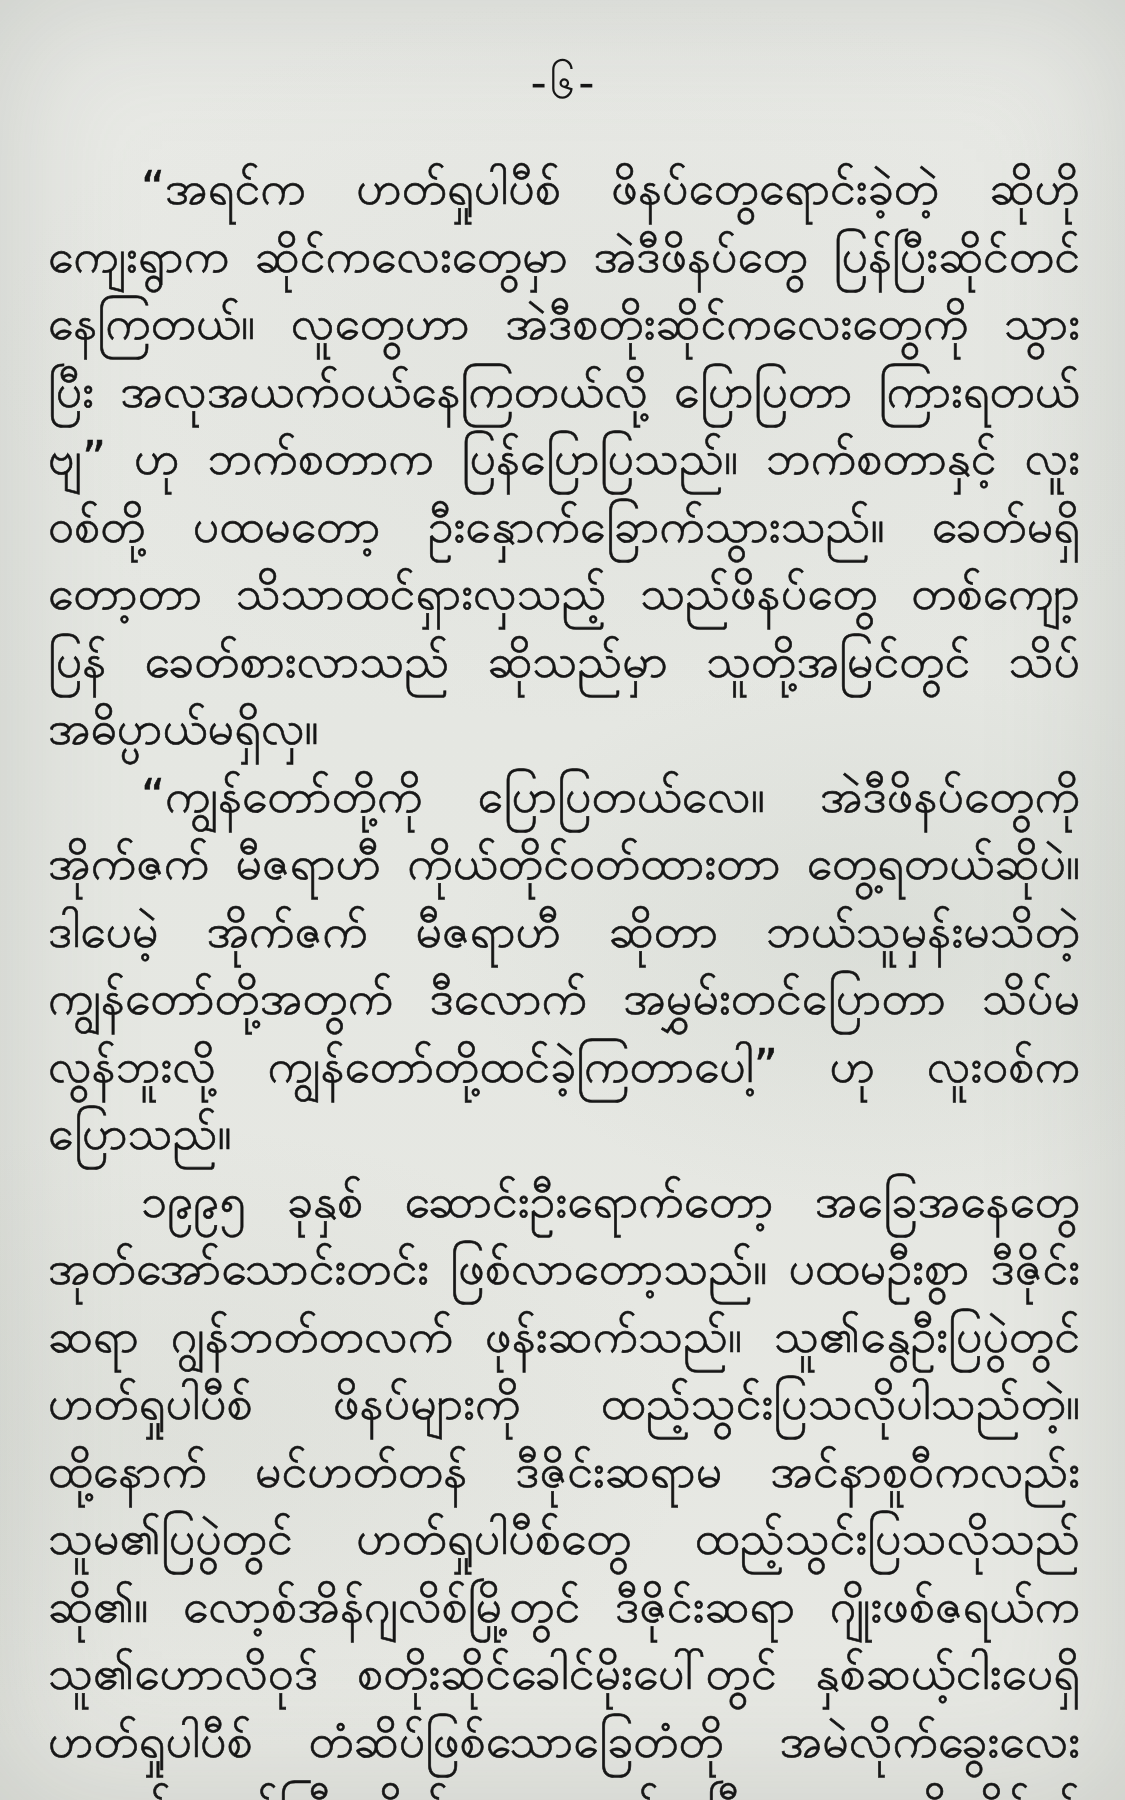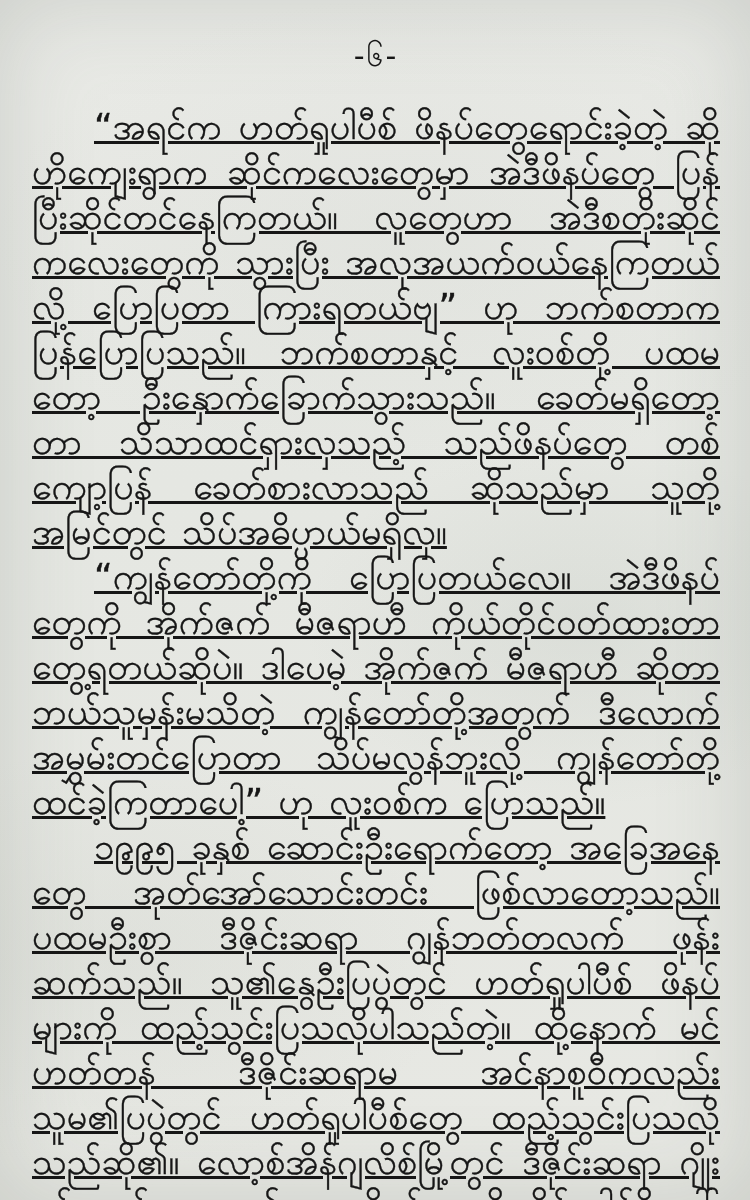--- a/index.html
+++ b/index.html
@@ -30,27 +30,26 @@
   .page-number {
     text-align: center;
     font-size: 30px;
     line-height: 40px;
     letter-spacing: 2px;
     margin: 6px 0 28px 0;
     font-weight: 500;
   }
   .body-text p {
     margin: 0;
-    font-size: 36px;
+    font-size: 31px;
     line-height: 45px;
     text-align: justify;
     text-indent: 62px;
     word-spacing: 4px;
     font-weight: 500;
-    text-decoration: underline;
     -webkit-text-stroke: 0.4px #161616;
   }
 </style>
 </head>
 <body>
 
 <div class="page">
   <div class="page-number">-၆-</div>
 
   <div class="body-text">

